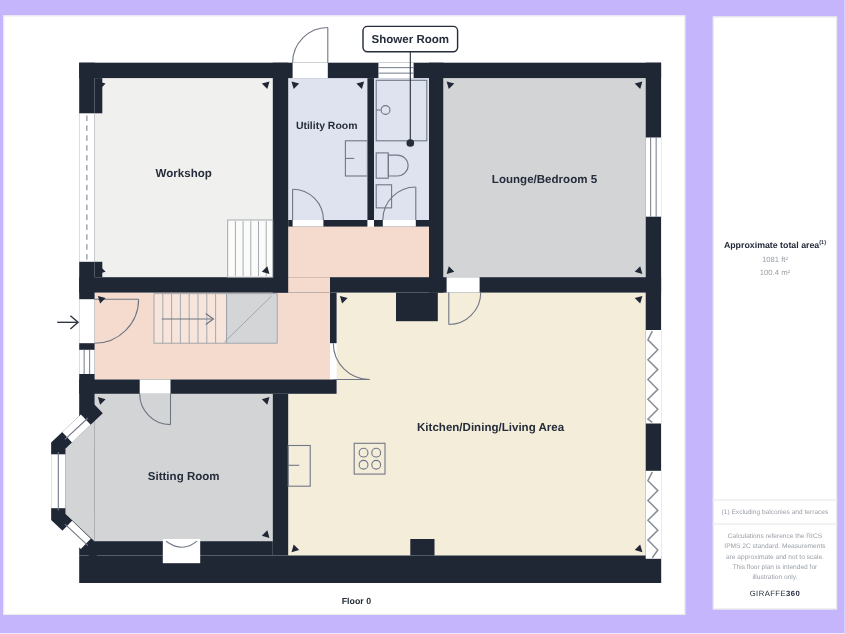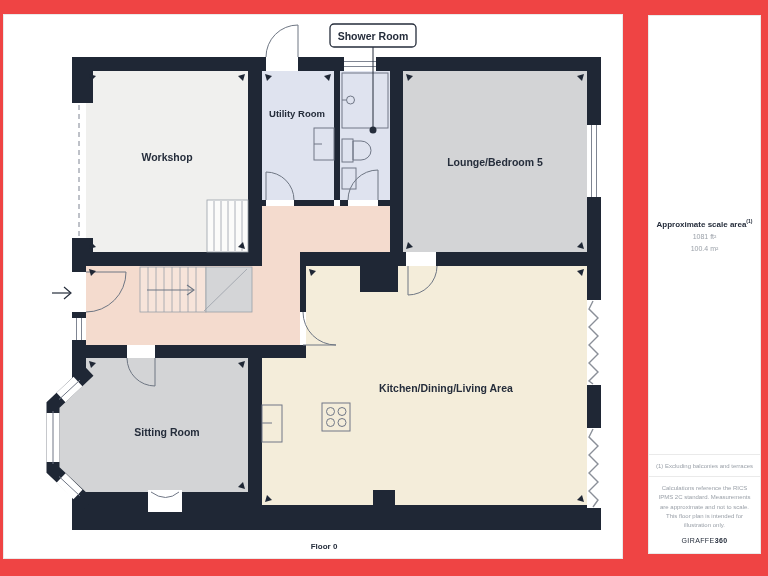--- a/index.html
+++ b/index.html
@@ -1,16 +1,16 @@
 <!DOCTYPE html>
 <html style="--wall: #1f2735; --roomLight: #f0f0ee; --roomBlue: #dfe3ef; --roomGray: #d3d4d6; --hall: #f4dbce; --kitchen: #f4edda; --ink: #252d3b; --textGray: #9ba1a9; --border: #eaeaea; --fixture: #707786;"><head>
 <meta charset="utf-8">
 <style>
   html,body{margin:0;padding:0;background:#fff;}
-  .page{position:relative;width:768px;height:576px;background:#ef4444;overflow:hidden;
+  .page{position:relative;width:768px;height:576px;background:#c4b5fd;overflow:hidden;
         font-family:"Liberation Sans",sans-serif;color:#252d3b;}
   .plan-card{position:absolute;left:3px;top:14px;width:618px;height:543px;
              background:#fff;border:1px solid var(--border);}
   svg{position:absolute;left:0;top:0;}
   svg text{font-family:"Liberation Sans",sans-serif;font-weight:700;fill:var(--ink);}
   .sidebar-box{position:absolute;left:648px;width:113px;background:#fff;
                border:1px solid var(--border);box-sizing:border-box;text-align:center;}
   .area-box{top:15px;height:440px;display:flex;flex-direction:column;justify-content:center;}
   .area-title{font-size:8px;font-weight:700;color:var(--ink);}
   .area-title sup{font-size:5px;}
@@ -233,21 +233,21 @@
 
     <text x="167" y="161" text-anchor="middle" font-size="10.5">Workshop</text>
     <text x="297" y="117" text-anchor="middle" font-size="9.5">Utility Room</text>
     <text x="495" y="166" text-anchor="middle" font-size="10.5">Lounge/Bedroom 5</text>
     <text x="167" y="436" text-anchor="middle" font-size="10.5">Sitting Room</text>
     <text x="446" y="392" text-anchor="middle" font-size="10.5">Kitchen/Dining/Living Area</text>
     <text x="324" y="549" text-anchor="middle" font-size="8">Floor 0</text>
   </svg>
 
   <div class="sidebar-box area-box">
-    <div class="area-title"><span>Approximate scale area</span><sup>(1)</sup></div>
+    <div class="area-title"><span>Approximate total area</span><sup>(1)</sup></div>
     <div class="area-val">1081 ft²</div>
     <div class="area-val">100.4 m²</div>
   </div>
 
   <div class="sidebar-box footnote-box">
     <span>(1) Excluding balconies and terraces</span>
   </div>
 
   <div class="sidebar-box disclaimer-box">
     <p>Calculations reference the RICS IPMS 2C standard. Measurements are approximate and not to scale. This floor plan is intended for illustration only.</p>

